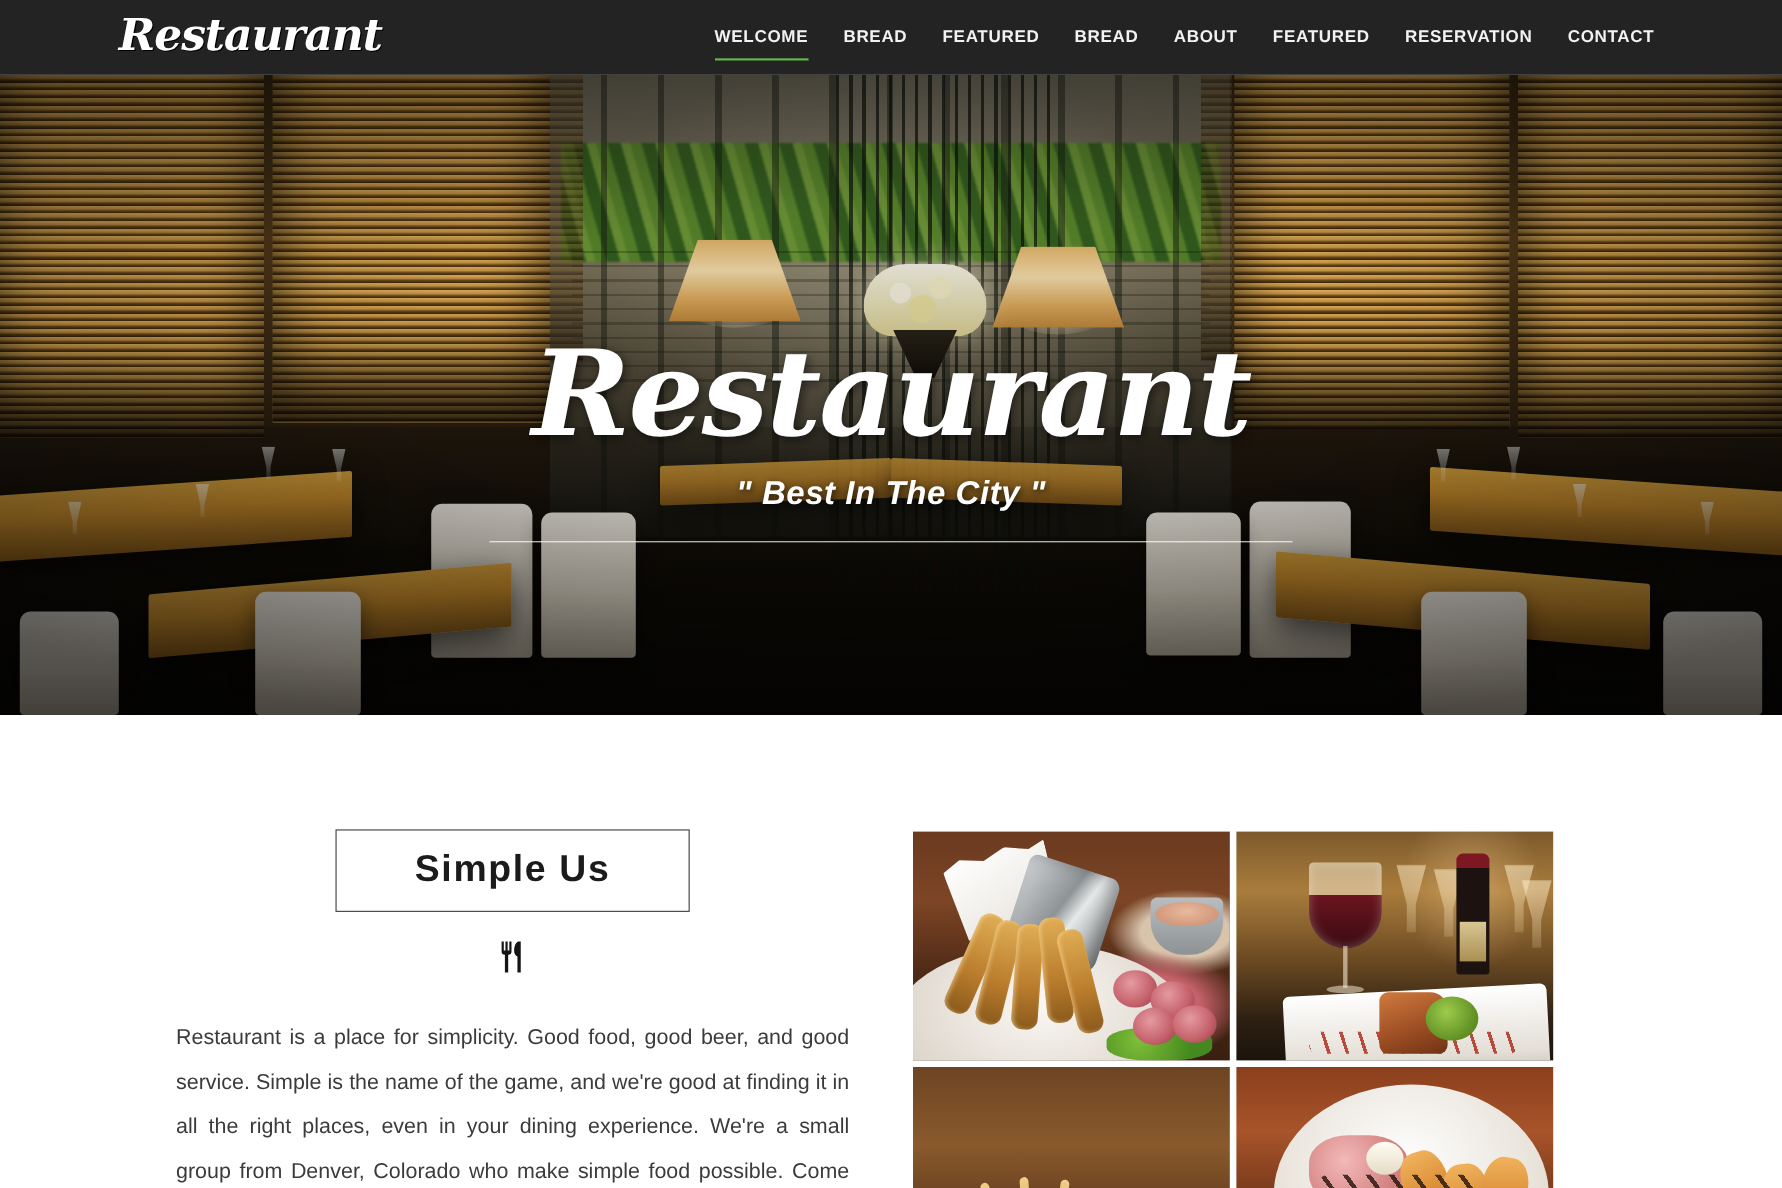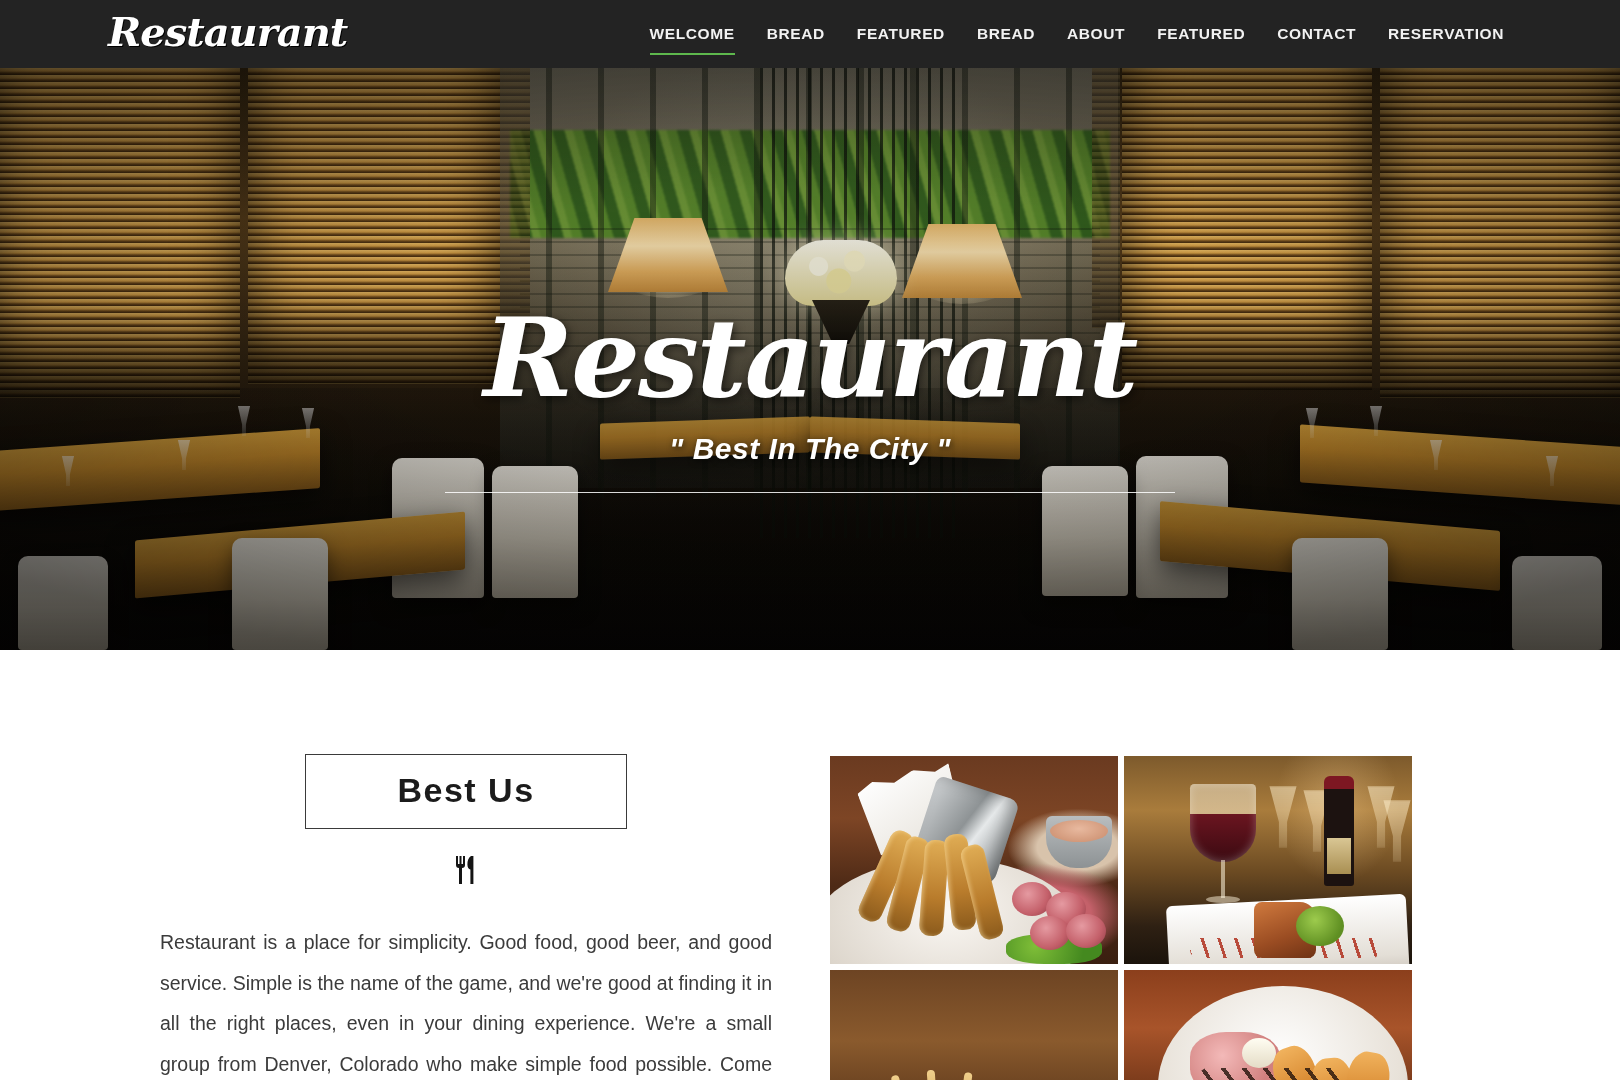--- a/index.html
+++ b/index.html
@@ -501,25 +501,25 @@
     </a>
     <a class="nav-link">
       <span>ABOUT</span>
       
     </a>
     <a class="nav-link">
       <span>FEATURED</span>
       
     </a>
     <a class="nav-link">
+      <span>RESERVATION</span>
+      
+    </a>
+    <a class="nav-link">
       <span>CONTACT</span>
-      
-    </a>
-    <a class="nav-link">
-      <span>RESERVATION</span>
       
     </a>
   </nav>
 </div>
 
 <section class="hero">
   <div class="hero-photo">
     <div class="hp-base"></div>
 
     <div class="glasswall"></div>
@@ -576,21 +576,21 @@
     <div class="hero-sub">" Best In The City "</div>
     <div class="hero-rule"></div>
   </div>
 </section>
 
 <section class="about">
   <div class="about-inner">
 
     <div class="about-left">
       <div class="about-heading-box">
-        <div class="about-heading">Best Us</div>
+        <div class="about-heading">Simple Us</div>
       </div>
       <div class="about-icon">
         <svg width="34" height="34" viewBox="0 0 34 34" aria-hidden="true">
           <path d="M7 3 v9 a3 3 0 0 0 3 3 v16 h3 V15 a3 3 0 0 0 3 -3 V3 h-2 v8 h-1.5 V3 h-2 v8 H9 V3 z" fill="#141414"></path>
           <path d="M22 3 c-2.6 1.4 -3.6 5 -3.6 8.4 c0 3 1.3 4.6 3 5.1 V31 h3 V3 z" fill="#141414"></path>
         </svg>
       </div>
       <p class="about-text">Restaurant is a place for simplicity. Good food, good beer, and good service. Simple is the name of the game, and we're good at finding it in all the right places, even in your dining experience. We're a small group from Denver, Colorado who make simple food possible. Come join us and</p>
     </div>
 

